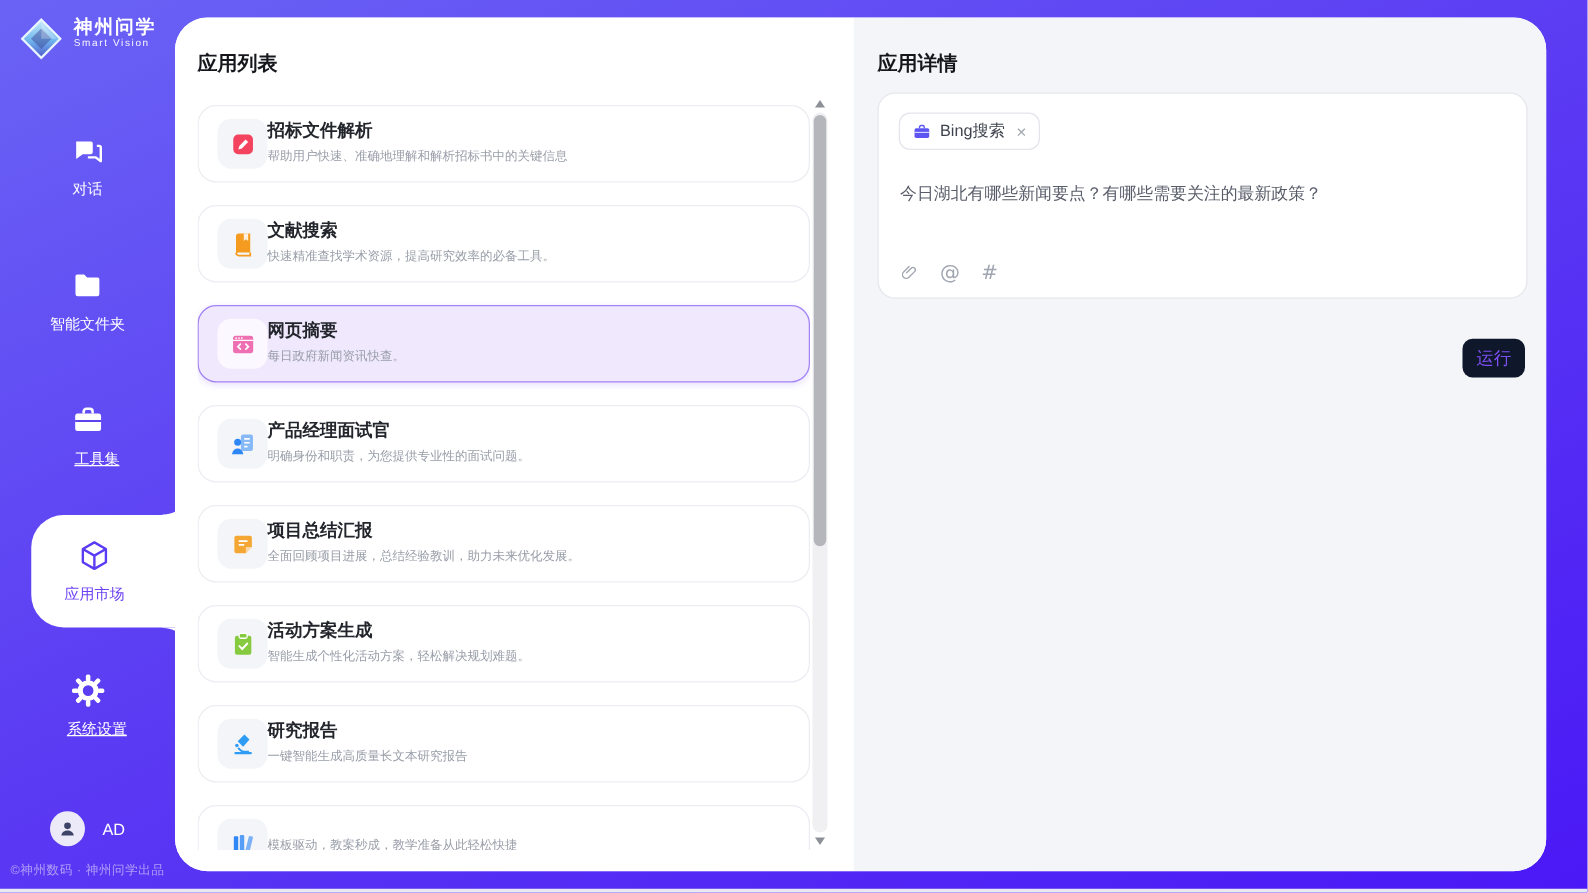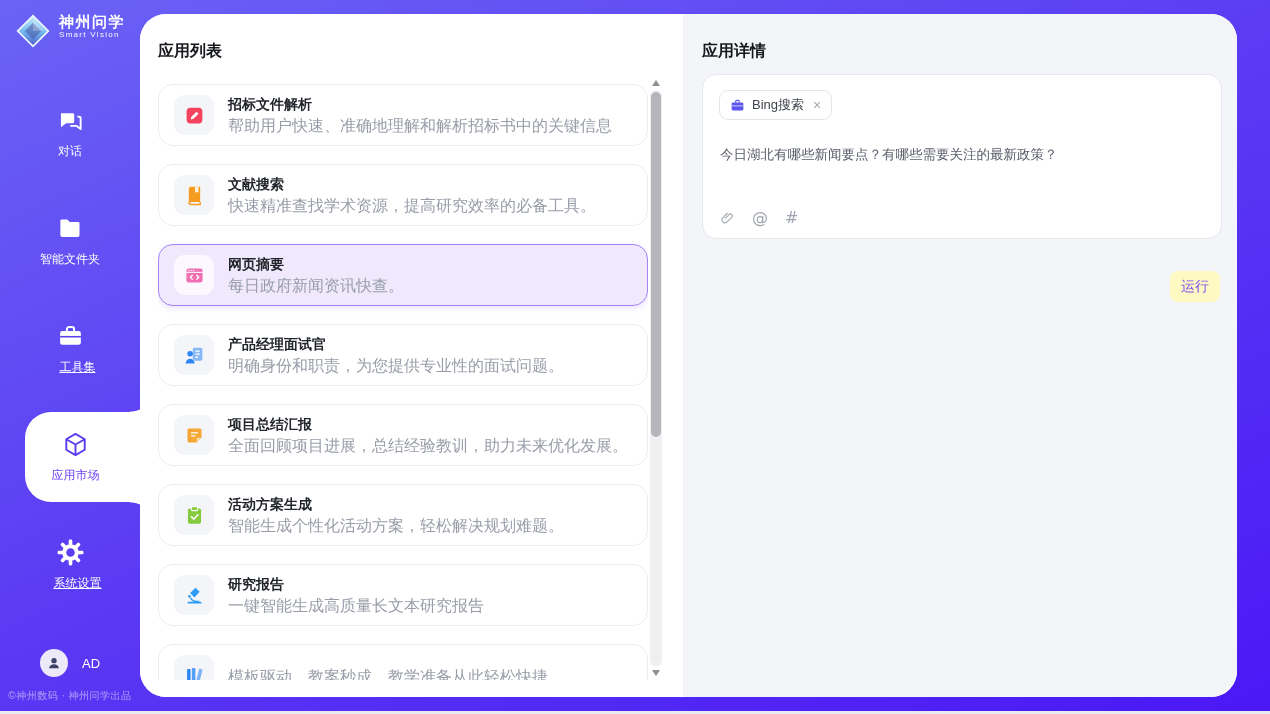--- a/index.html
+++ b/index.html
@@ -44,28 +44,28 @@
 
   
   .main-panel { position:absolute; left:140px; top:14px; width:1097px; height:683px; background:#fff;
                 border-radius:26px; display:flex; overflow:hidden; }
 
   .list-pane { width:543px; position:relative; background:#fff; }
   .pane-title { position:absolute; top:27px; left:18px; font-size:16px; font-weight:bold; color:#15171c; }
 
   .cards { position:absolute; top:70px; left:18px; width:490px; height:596px; overflow:hidden; }
   .card { min-height:61px; border:1px solid #ebedf1; border-radius:15px; margin-bottom:18px;
-          display:flex; align-items:center; gap:14px; padding:10px 15px; background:#fff; cursor:pointer; }
+          display:flex; align-items:center; padding:10px 15px; background:#fff; cursor:pointer; }
   .card.selected { background:#f0e9fe; border:1px solid #a383f6; box-shadow:0 2px 6px rgba(130,90,245,.18); }
   .app-icon { flex:0 0 40px; width:40px; height:40px; border-radius:11px; background:#f3f5f8;
               display:flex; align-items:center; justify-content:center; }
   .card.selected .app-icon { background:#fbf8ff; }
   .app-icon svg { width:21px; height:21px; }
   .card-title { font-size:14px; font-weight:bold; color:#22252b; line-height:19px; }
-  .card-desc { font-size:16px; color:#989da8; line-height:19px; margin-top:2px; }
+  .card-desc { font-size:10px; color:#989da8; line-height:19px; margin-top:2px; }
 
   .scrollbar { position:absolute; top:66px; bottom:21px; right:21px; width:12px; }
   .sb-track { position:absolute; top:10px; bottom:10px; left:0; width:12px; background:#f0f0f2; border-radius:6px; }
   .sb-thumb { position:absolute; top:12px; left:1px; width:10px; height:345px; background:#b4b6bc; border-radius:5px; cursor:pointer; }
   .sb-up, .sb-down { position:absolute; left:2px; width:0; height:0; border-left:4px solid transparent;
                      border-right:4px solid transparent; cursor:pointer; }
   .sb-up   { top:0; border-bottom:6px solid #8d9097; }
   .sb-down { bottom:0; border-top:6px solid #8d9097; }
 
   
@@ -76,21 +76,21 @@
   .chip { position:absolute; left:16px; top:15px; display:inline-flex; align-items:center; gap:7px;
           padding:0 10px; height:30px; border:1px solid #e3e5ea; border-radius:9px; background:#fff; cursor:default; }
   .chip svg { width:15px; height:15px; color:#5d55f2; }
   .chip-label { font-size:13px; color:#3e434d; }
   .chip-close { font-size:14px; color:#a2a7b0; cursor:pointer; margin-left:2px; line-height:14px; }
   .detail-text { position:absolute; left:17px; top:70px; right:20px; font-size:13.5px; color:#585d69;
                  line-height:19px; cursor:text; }
   .attach-row { position:absolute; left:17px; bottom:12px; display:flex; gap:17px; align-items:center; color:#a0a6b1; }
   .attach-row svg { width:15px; height:15px; cursor:pointer; }
   .attach-glyph { font-size:16px; line-height:16px; cursor:pointer; font-family:"DejaVu Sans",sans-serif; }
-  .run-btn { position:absolute; right:17px; top:257px; width:50px; height:31px; background:#fef9c3;
+  .run-btn { position:absolute; right:17px; top:257px; width:50px; height:31px; background:#0f172a;
              color:#7e4ff2; border:none; border-radius:8px; font-size:14px; cursor:pointer;
              font-family:inherit; }
 </style>
 </head>
 <body>
 
 <div class="sidebar">
   <div class="brand">
     <svg viewBox="0 0 40 40">
       <defs>

